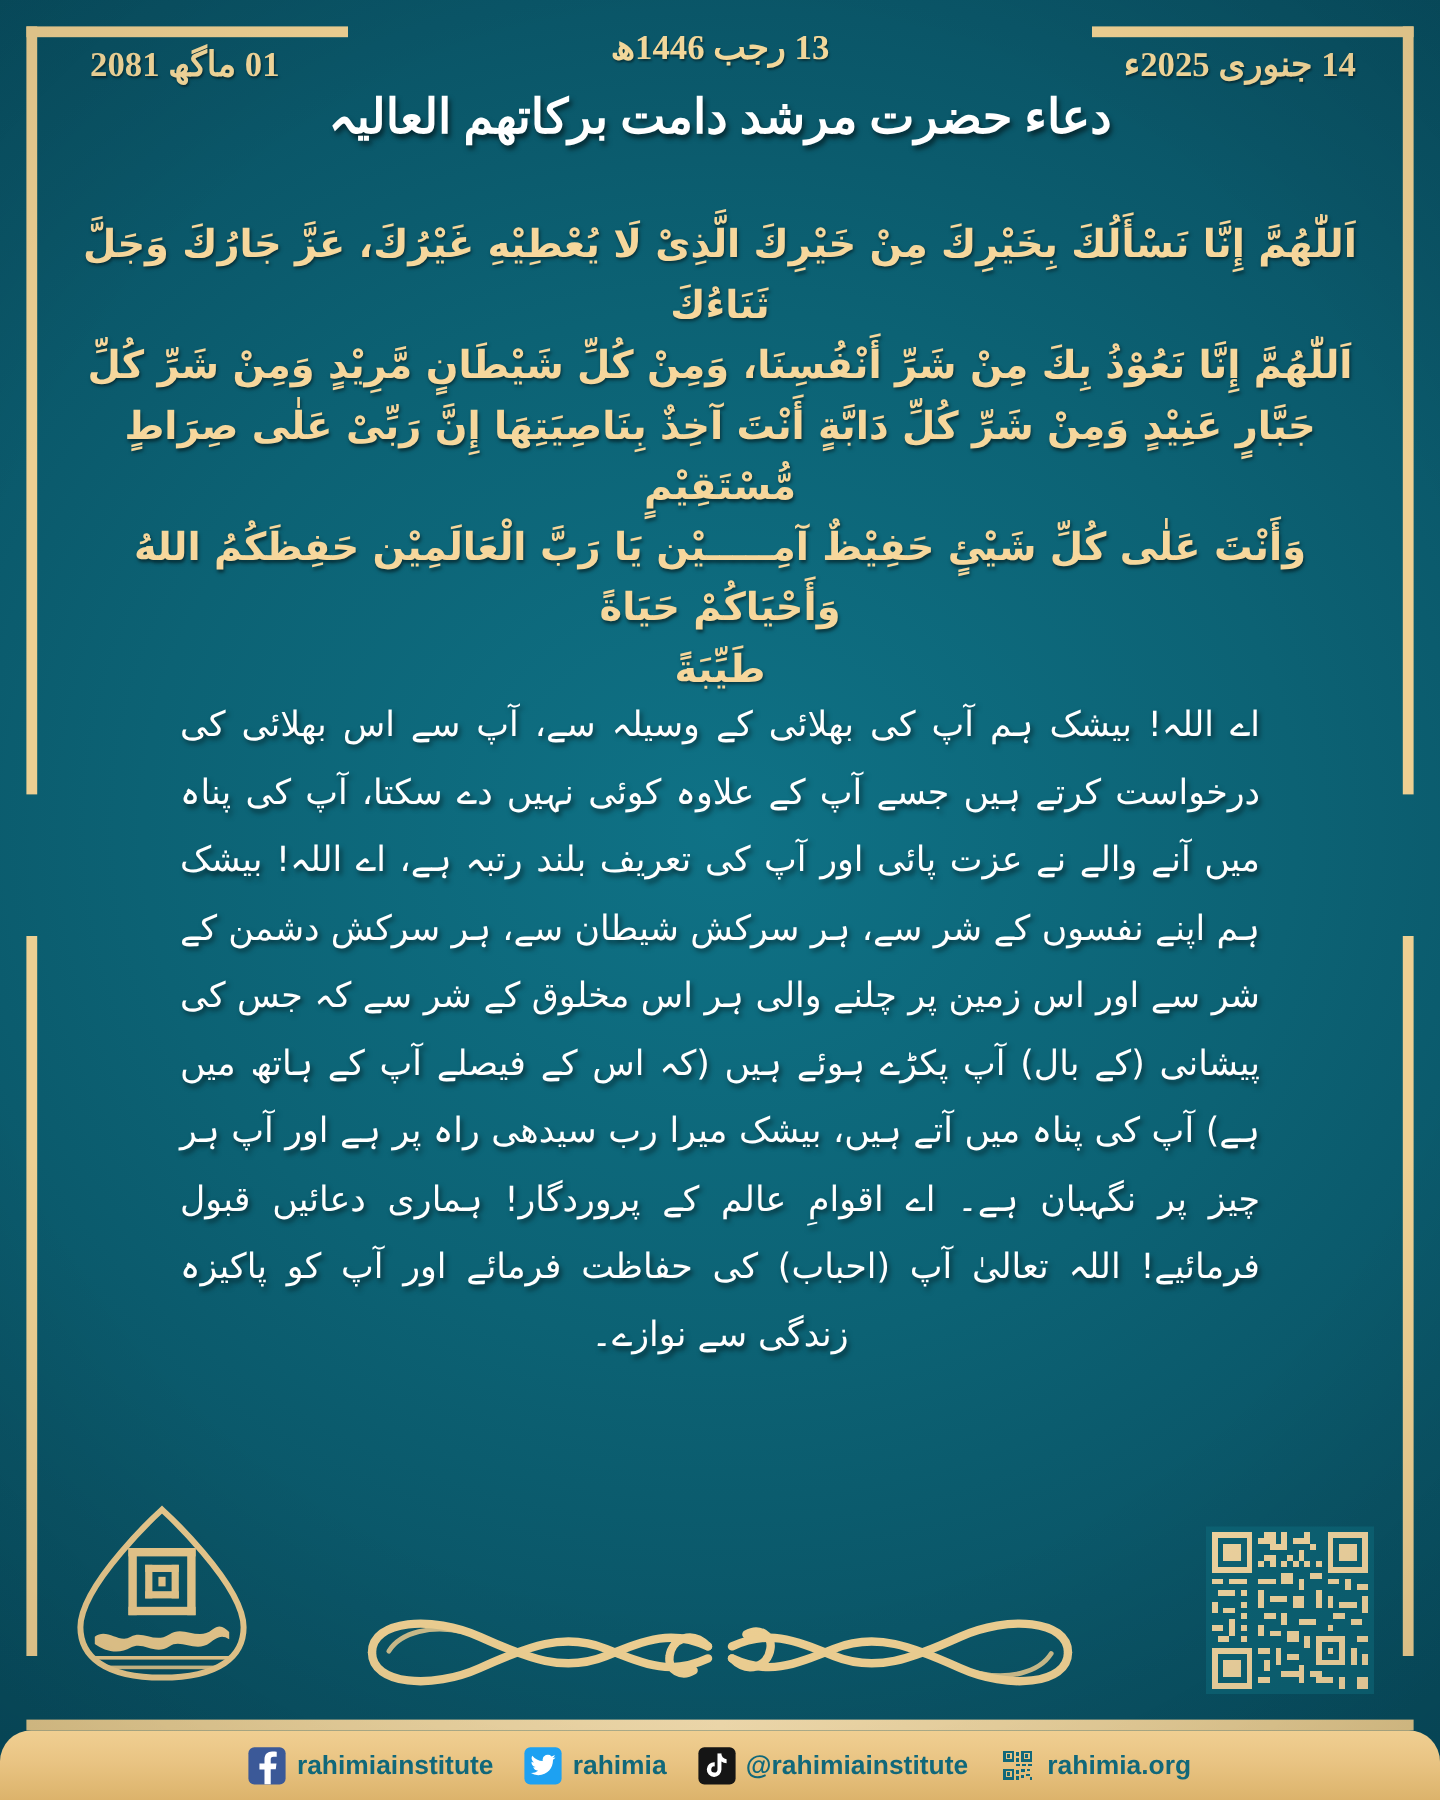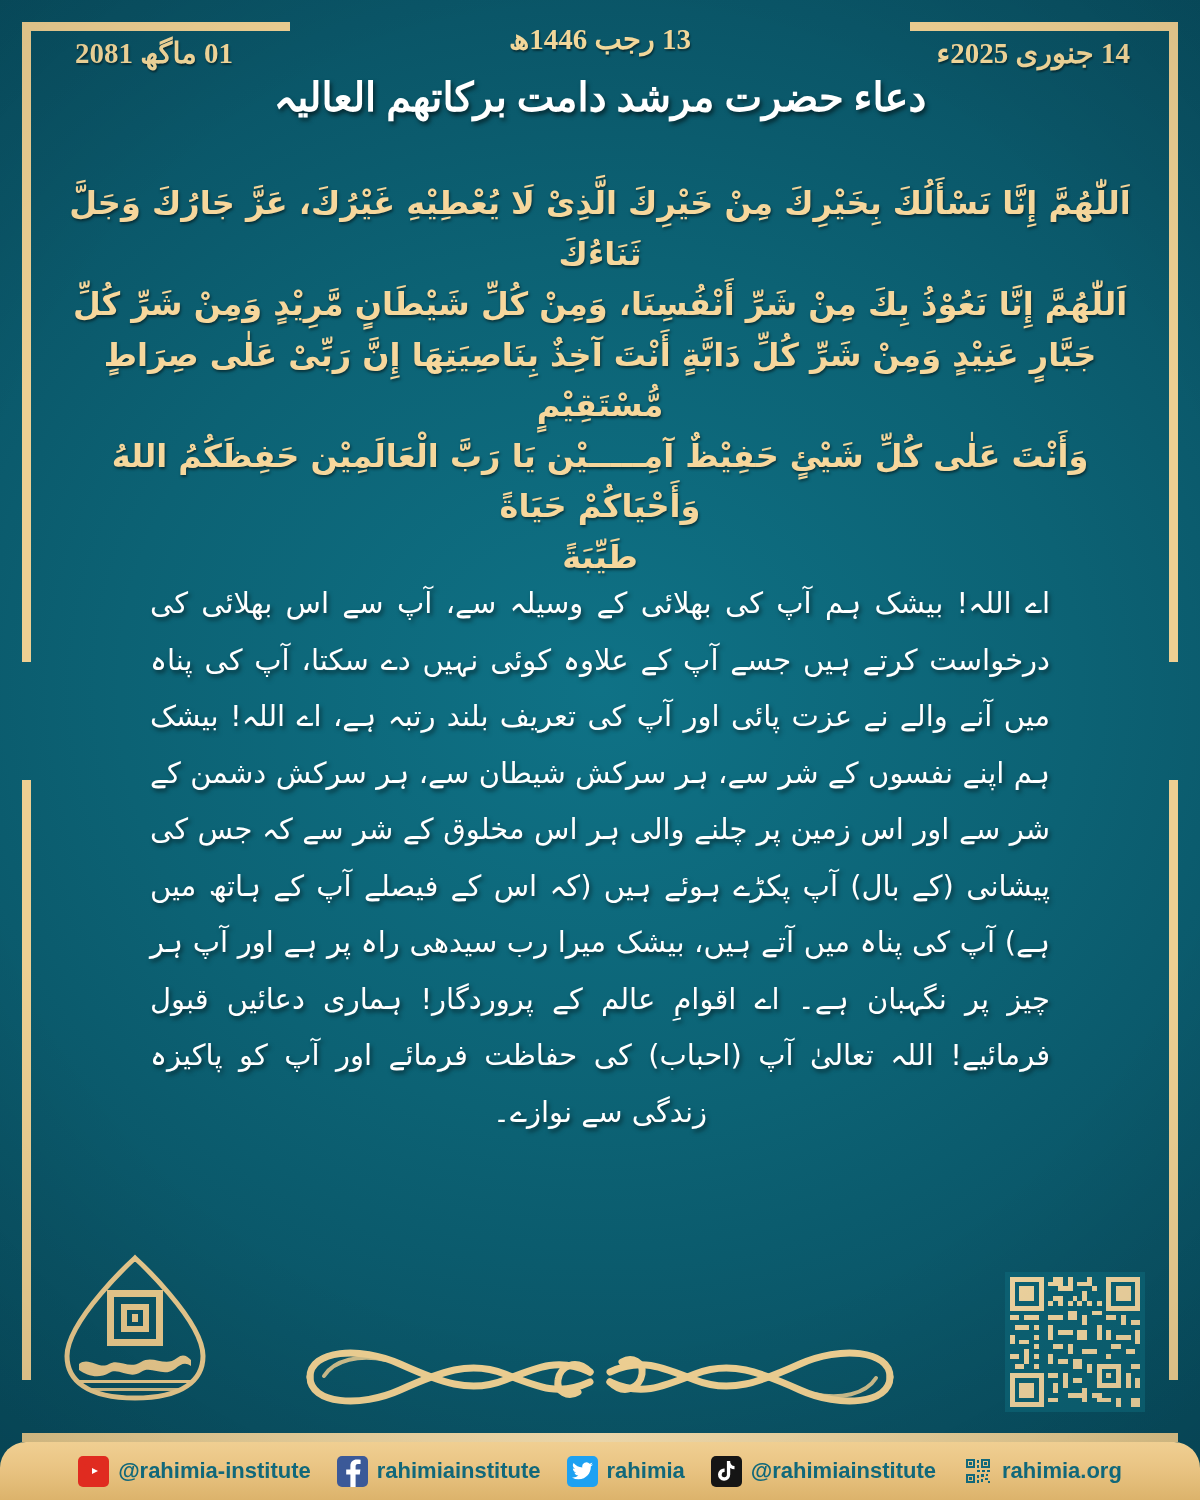--- a/index.html
+++ b/index.html
@@ -361,29 +361,20 @@
         <path d="M96 28 C70 22 44 28 34 44"></path>
         <path d="M524 62 C550 68 576 62 586 46"></path>
       </g>
     </svg>
   </div>
 
   <div class="vignette"></div>
 
   <div class="social-bar">
 
-    <div class="social-item">
-      <span class="social-icon ic-youtube">
-        <svg width="20" height="14" viewBox="0 0 20 14">
-            <rect width="20" height="14" rx="3" fill="#e02b20"></rect>
-            <polygon points="8,4 14,7 8,10" fill="#ffffff"></polygon>
-          </svg>
-      </span>
-      <span class="social-label">@rahimia-institute</span>
-    </div>
 
     <div class="social-item">
       <span class="social-icon ic-facebook">
         <svg width="31" height="31" viewBox="0 0 31 31">
             <path d="M18.6 31V18.4h4.2l.6-4.9h-4.8v-3.1c0-1.4.4-2.4 2.4-2.4h2.6V3.7c-.5-.1-2-.2-3.8-.2-3.8 0-6.4 2.3-6.4 6.5v3.6H9.2v4.9h4.2V31h5.2z" fill="#ffffff"></path>
           </svg>
       </span>
       <span class="social-label">rahimiainstitute</span>
     </div>
 

